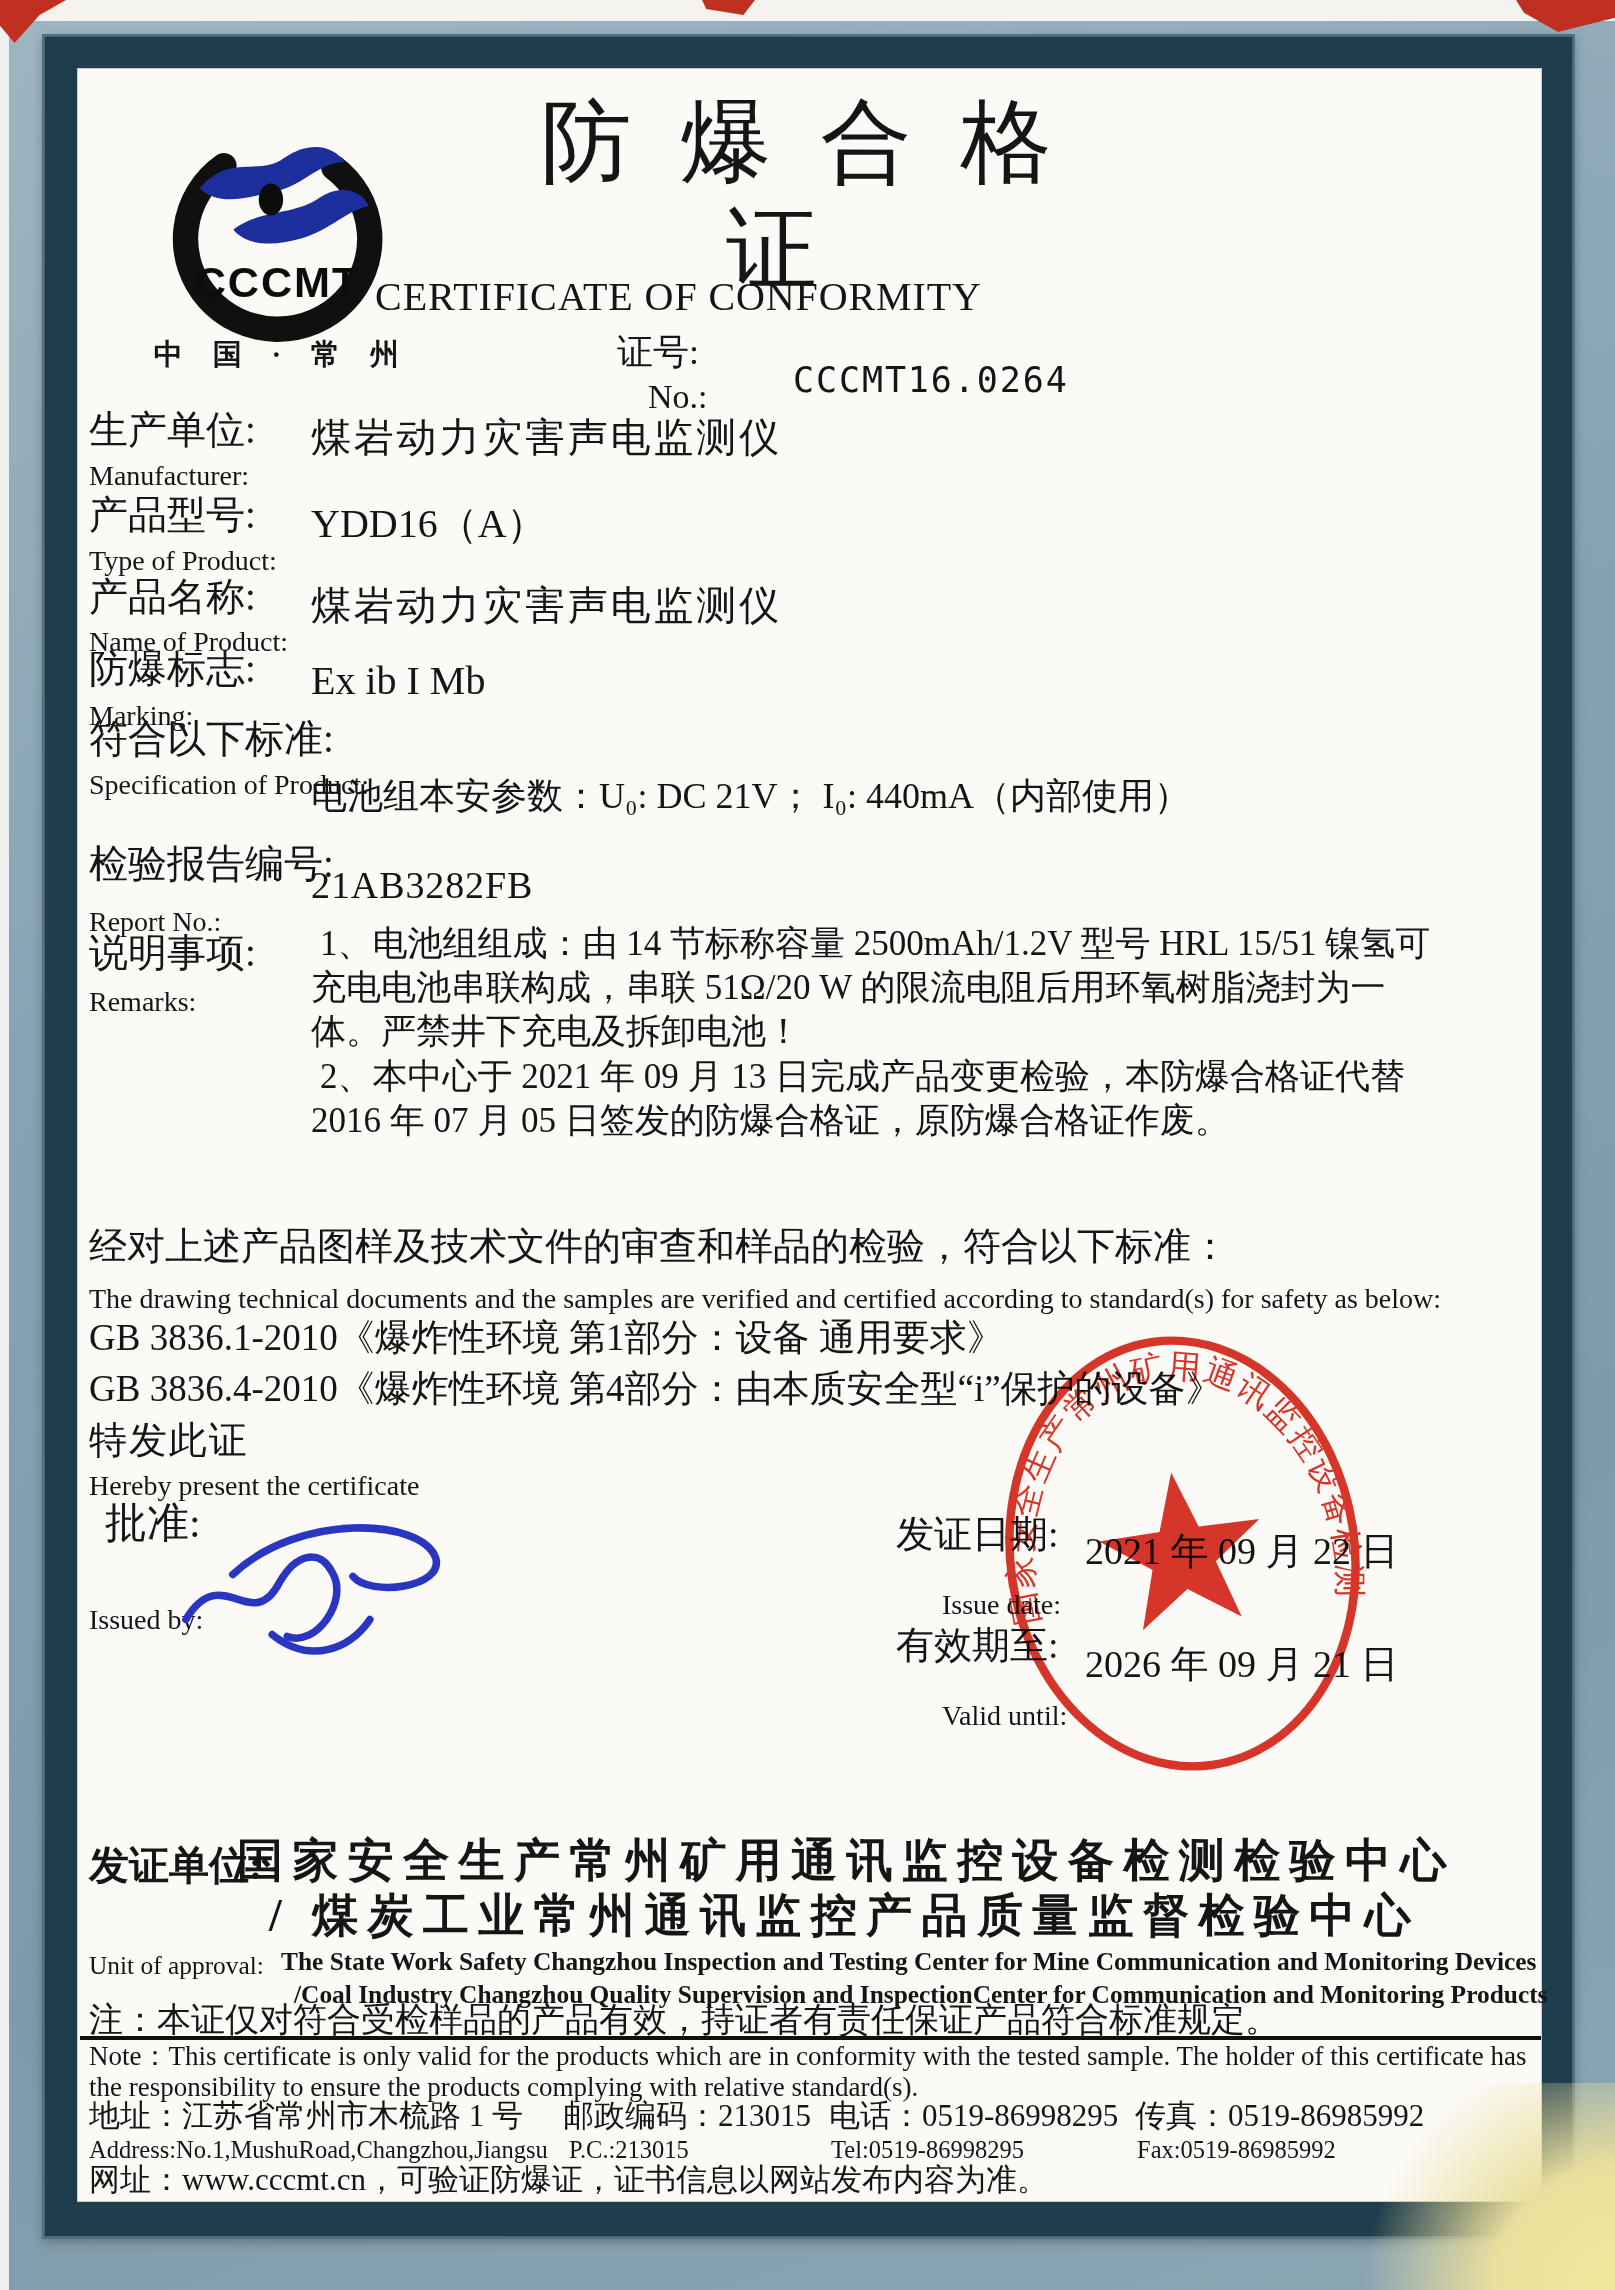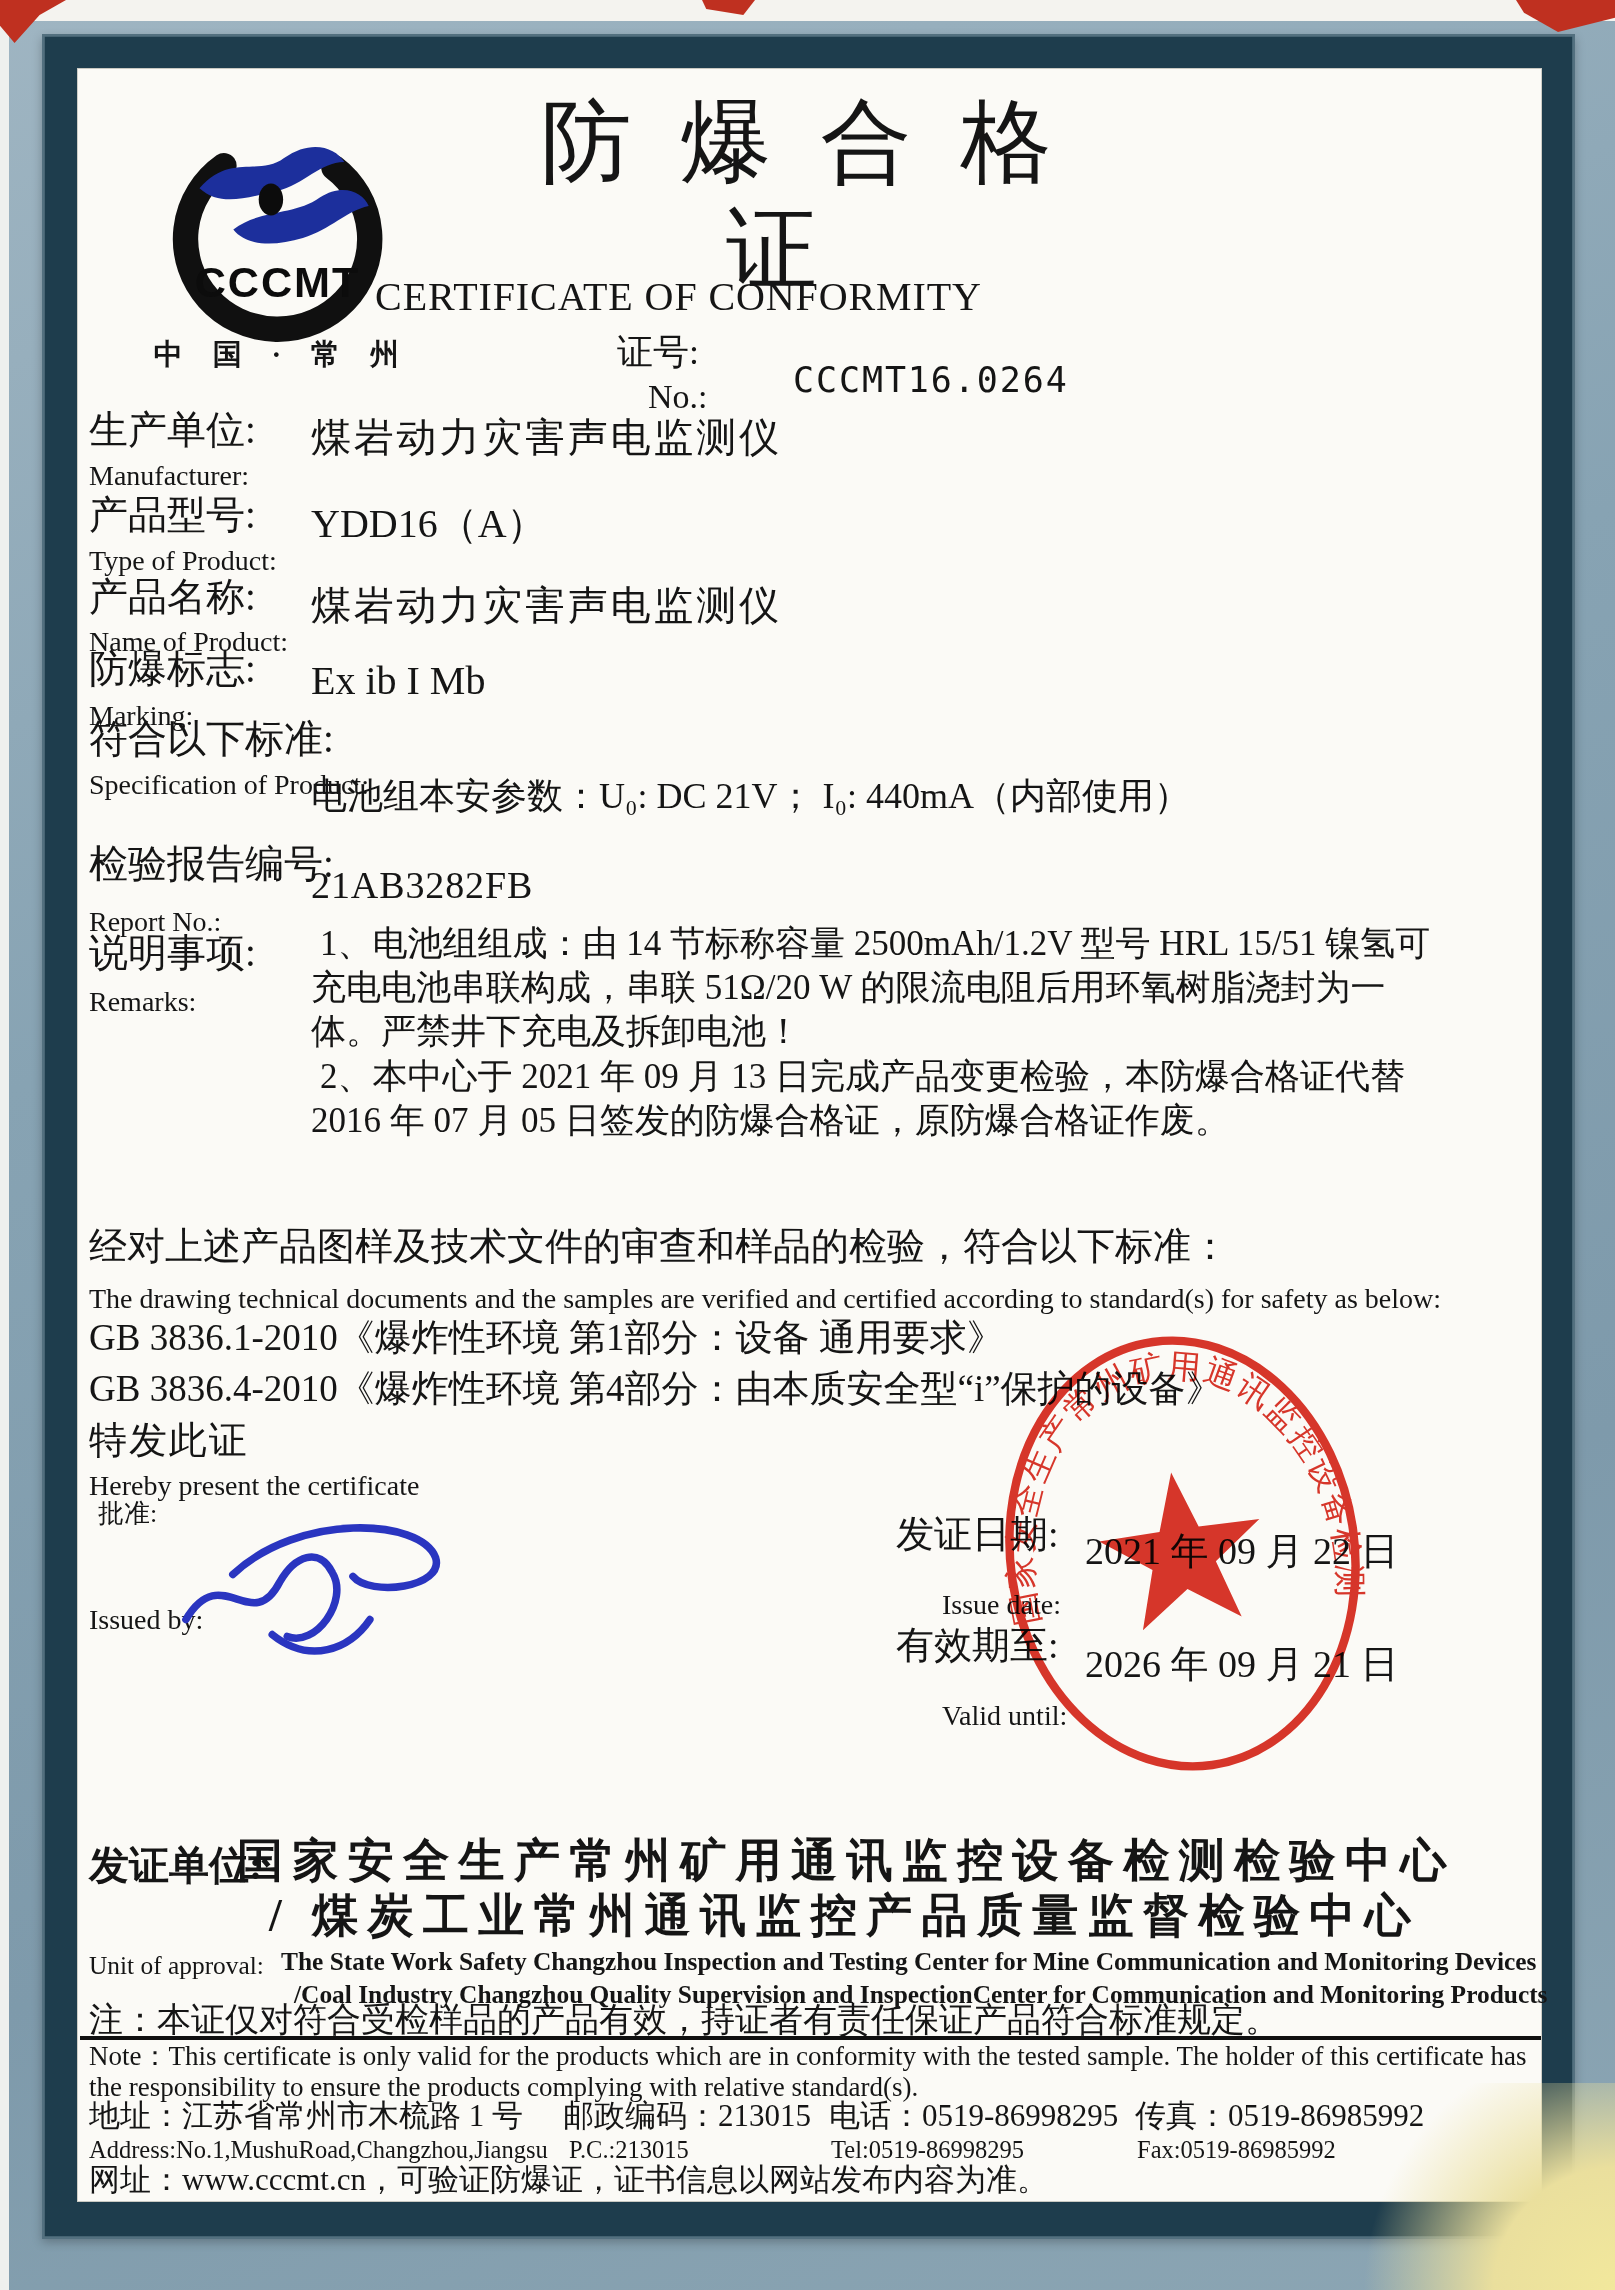--- a/index.html
+++ b/index.html
@@ -82,21 +82,21 @@
   <div class="abs cn" style="left:320px;top:1056px;font-size:35px;">2、本中心于 2021 年 09 月 13 日完成产品变更检验，本防爆合格证代替</div>
   <div class="abs cn" style="left:311px;top:1100px;font-size:35px;">2016 年 07 月 05 日签发的防爆合格证，原防爆合格证作废。</div>
 
   <div class="abs cn" style="left:89px;top:1224px;font-size:38px;">经对上述产品图样及技术文件的审查和样品的检验，符合以下标准：</div>
   <div class="abs en" style="left:89px;top:1282px;font-size:28px;">The drawing technical documents and the samples are verified and certified according to standard(s) for safety as below:</div>
   <div class="abs cn" style="left:89px;top:1316px;font-size:37px;">GB 3836.1-2010《爆炸性环境 第1部分：设备 通用要求》</div>
   <div class="abs cn" style="left:89px;top:1367px;font-size:37px;">GB 3836.4-2010《爆炸性环境 第4部分：由本质安全型“i”保护的设备》</div>
   <div class="abs cn" style="left:89px;top:1418px;font-size:38px;letter-spacing:1.9px;">特发此证</div>
   <div class="abs en" style="left:89px;top:1469px;font-size:28px;">Hereby present the certificate</div>
 
-  <div class="abs cn" style="left:98px;top:1499px;font-size:26px;">批准:</div>
+  <div class="abs cn" style="left:105px;top:1499px;font-size:42px;">批准:</div>
   <div class="abs en" style="left:89px;top:1603px;font-size:28px;">Issued by:</div>
   <svg class="sig-svg" style="left:174px;top:1505px;" width="311" height="169" viewBox="0 0 330 180">
     <g fill="none" stroke="#2a35c0" stroke-width="8" stroke-linecap="round">
       <path d="M 12 122 C 50 58 82 140 112 82 C 128 54 154 44 168 72 C 186 102 150 152 120 140"></path>
       <path d="M 62 74 C 132 8 262 14 278 56 C 288 88 208 98 190 76"></path>
       <path d="M 104 138 C 144 170 186 154 208 122"></path>
     </g>
   </svg>
 
   <div class="abs cn" style="left:896px;top:1512px;font-size:38px;">发证日期:</div>

